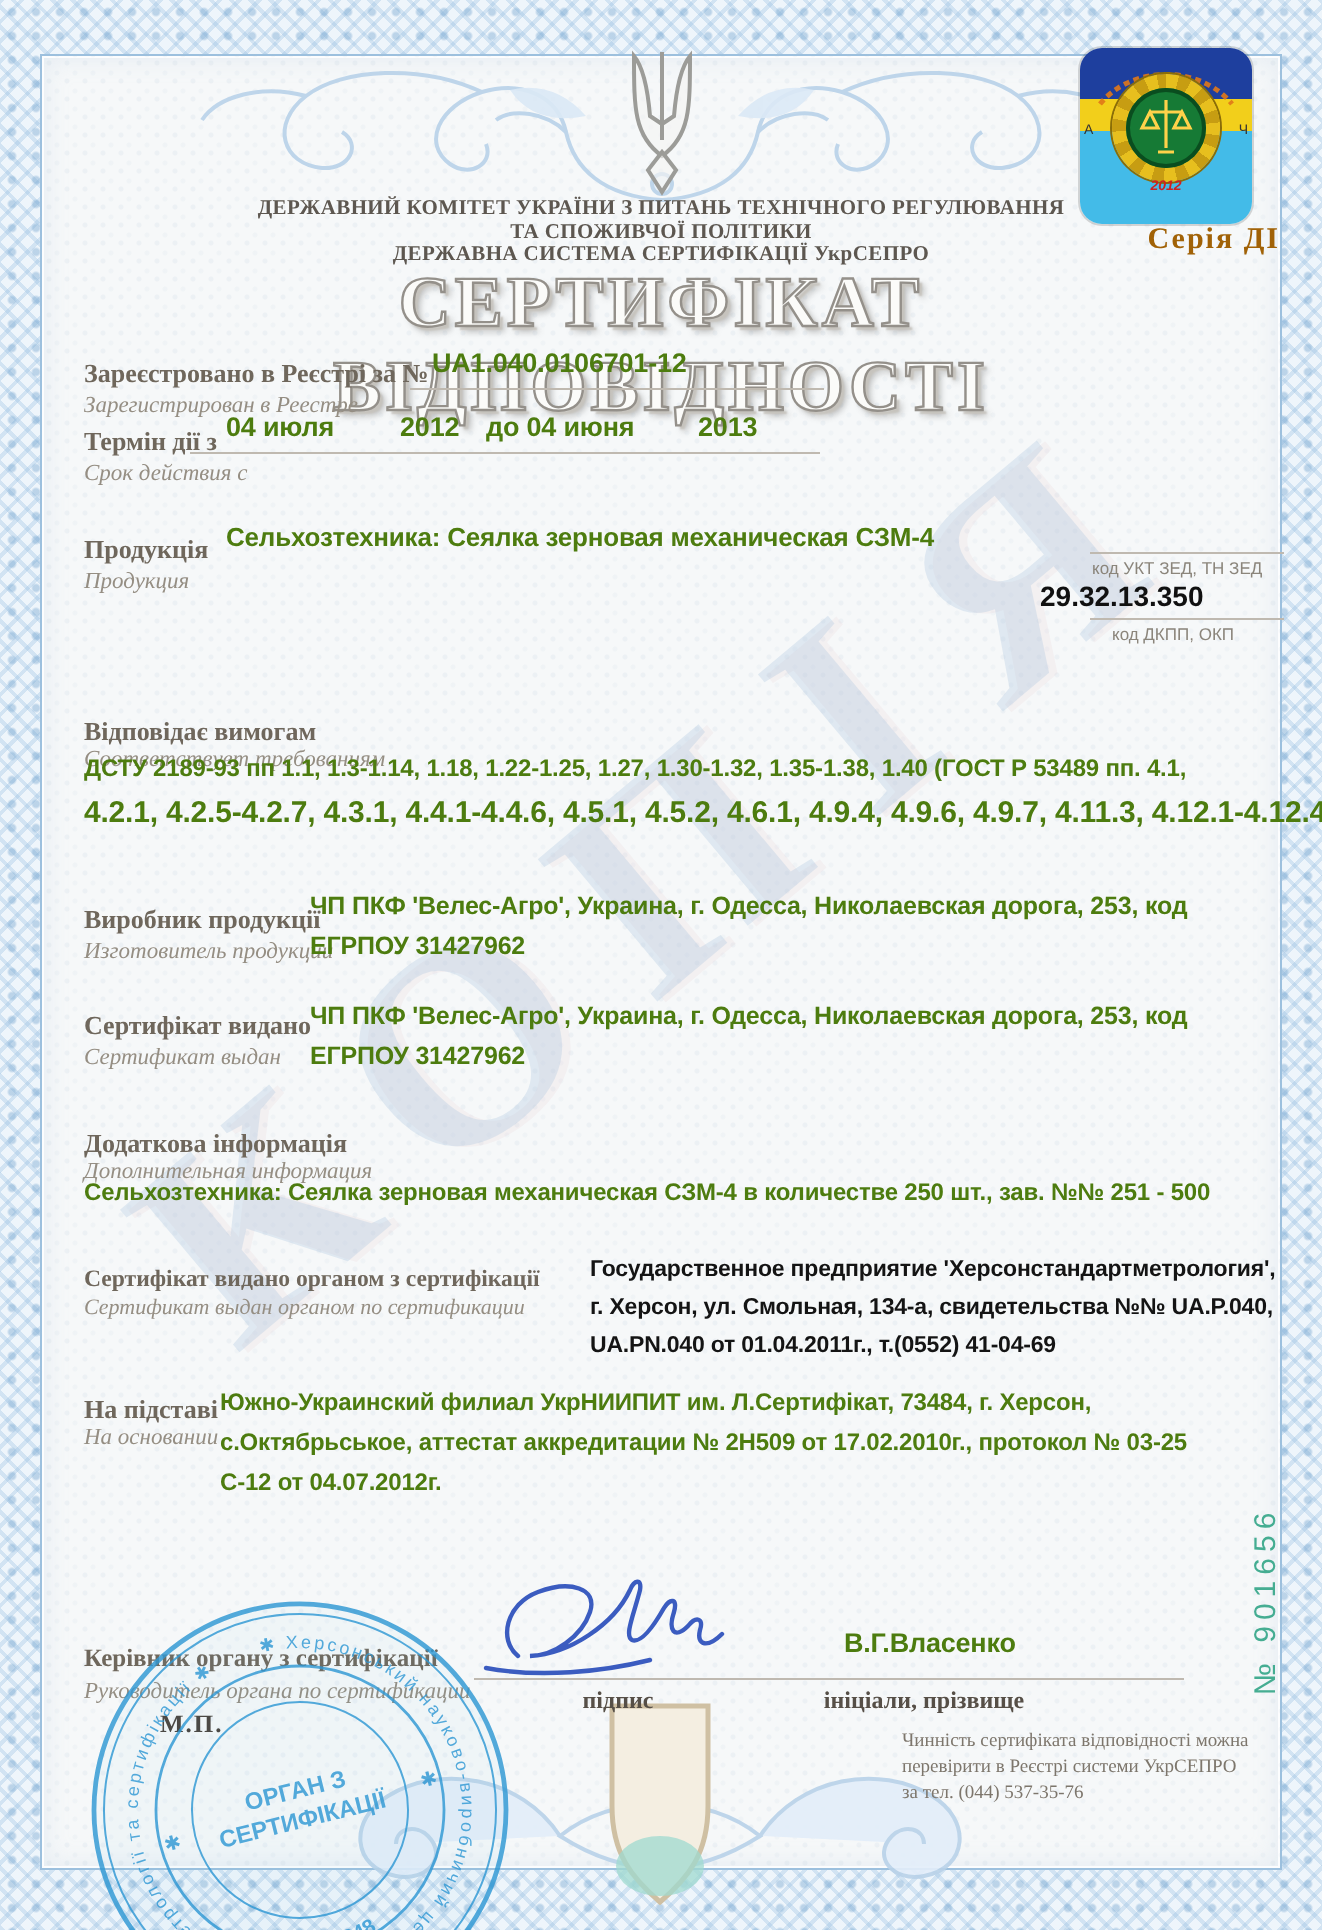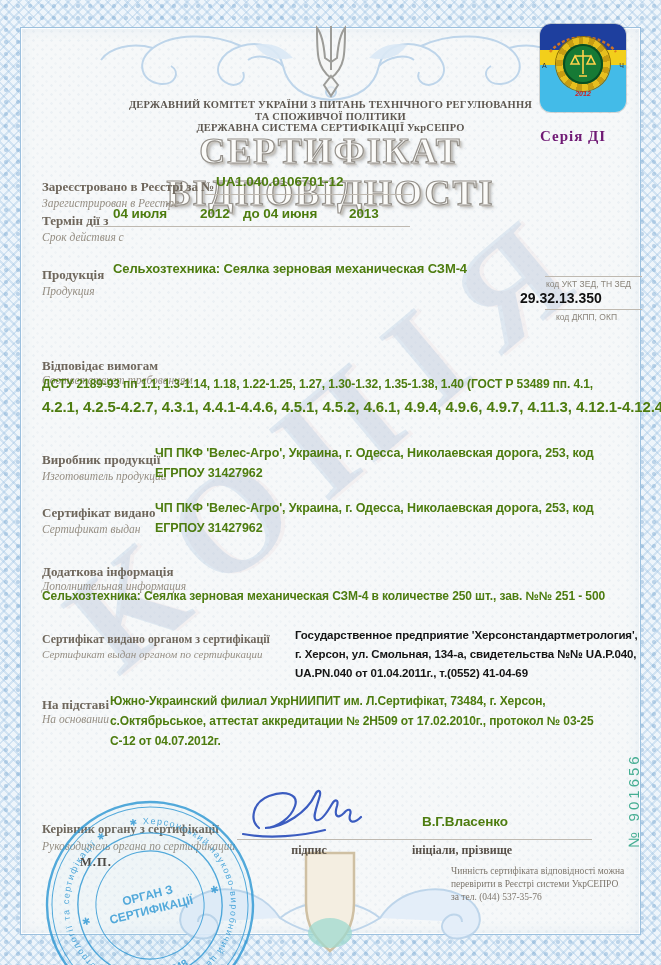--- a/index.html
+++ b/index.html
@@ -22,22 +22,22 @@
   .watermark{z-index:2;left:-20px;top:355px;width:700px;text-align:center;
     font:bold 142px "Liberation Serif",serif;letter-spacing:.22em;
     color:rgba(168,195,222,.30);text-shadow:3px 3px 0 rgba(228,190,200,.14);
     transform:rotate(-40deg);pointer-events:none;}
   .org-lines{left:70px;top:99px;width:521px;text-align:center;
     font:bold 10.5px/11.5px "Liberation Serif",serif;color:#5d5750;letter-spacing:.2px;}
   .title{left:30px;top:130px;width:601px;text-align:center;
     font:bold 36px "Liberation Serif",serif;letter-spacing:2px;color:#fbfbf9;
     -webkit-text-stroke:1.2px #94908a;
     text-shadow:2px 2px 1px #c6c3bd, 3px 3px 3px rgba(80,80,80,.35);}
-  .series{left:540px;top:128px;width:100px;text-align:left;
-    font:bold 15px "Liberation Serif",serif;color:#701a75;letter-spacing:1px;}
+  .series{left:540px;top:112px;width:100px;text-align:right;
+    font:bold 15px "Liberation Serif",serif;color:#a16207;letter-spacing:1px;}
   .lbl{font:bold 13px "Liberation Serif",serif;color:#6f675c;white-space:nowrap;}
   .lbl-sm{font:bold 11.8px "Liberation Serif",serif;color:#6f675c;white-space:nowrap;}
   .sub{font:italic 11.5px "Liberation Serif",serif;color:#958e83;white-space:nowrap;}
   .val{font:bold 12.5px "Liberation Sans",sans-serif;color:#4d7c0f;letter-spacing:-.1px;white-space:nowrap;}
   .val-sm{font:bold 11.5px "Liberation Sans",sans-serif;color:#141414;letter-spacing:-.1px;white-space:nowrap;}
   .rule{border-top:1px solid #bfb9b0;height:0;}
   .code-lbl{font:8.5px "Liberation Sans",sans-serif;color:#8b857b;white-space:nowrap;}
   .code-val{font:bold 14px "Liberation Sans",sans-serif;color:#111;text-align:left;}
   .certnum{left:548px;top:792px;width:170px;text-align:center;
     font:15px "Liberation Sans",sans-serif;letter-spacing:3px;color:#45ad92;

